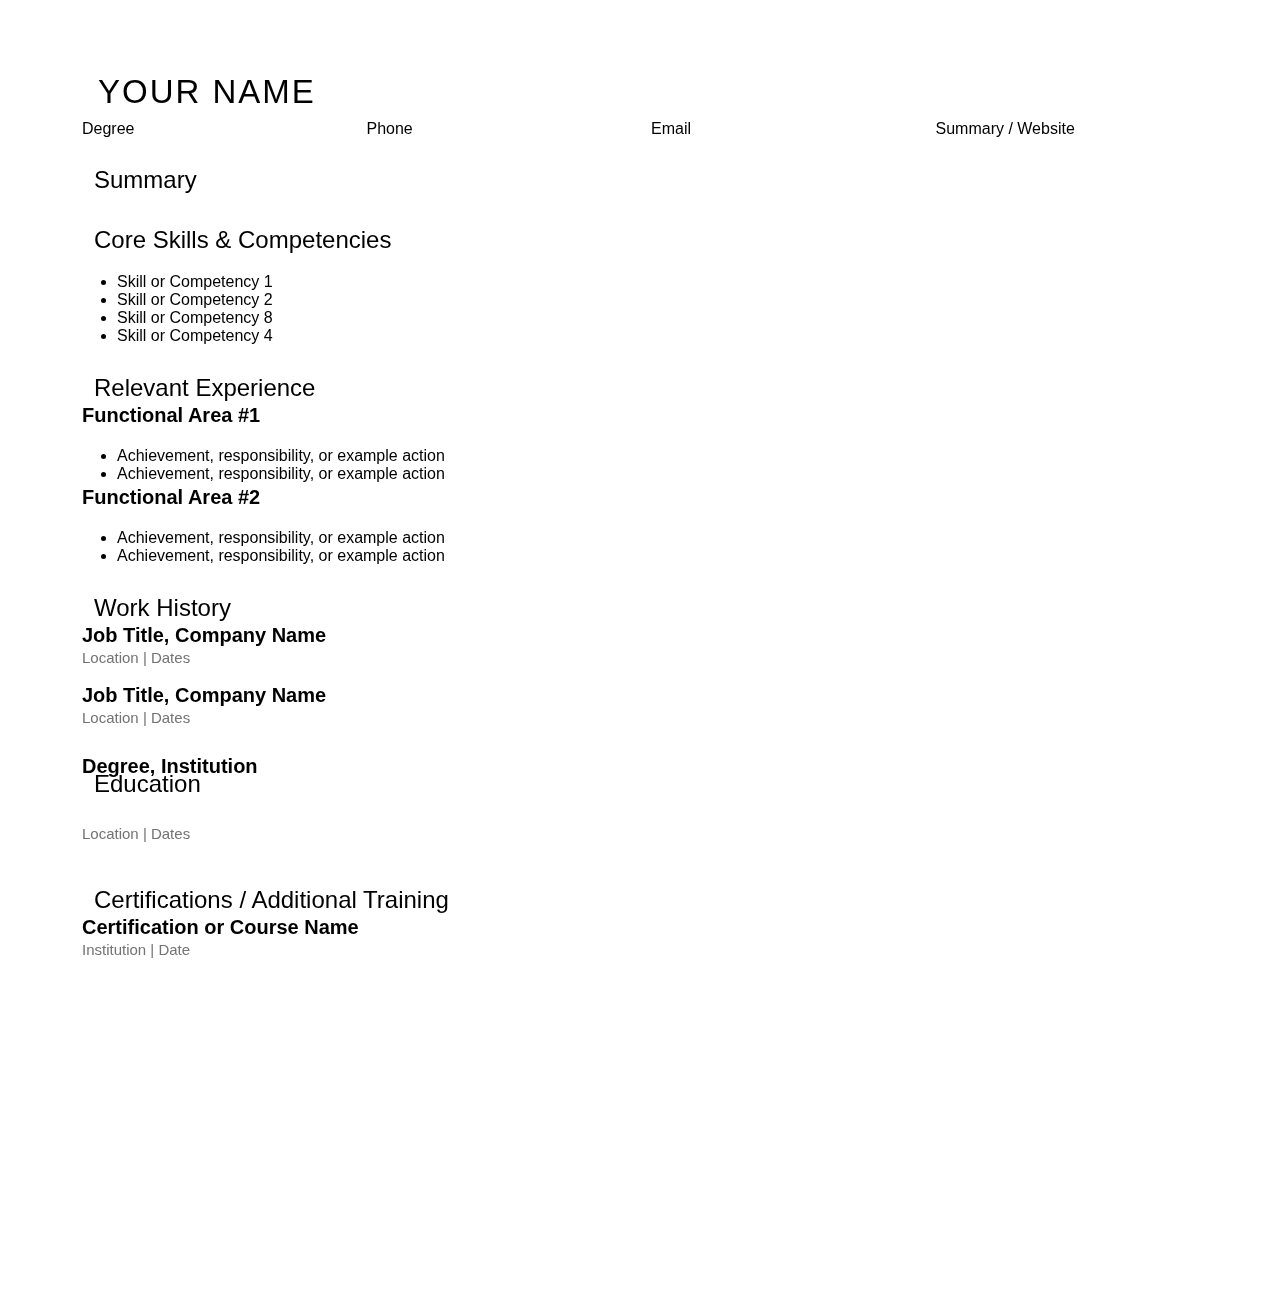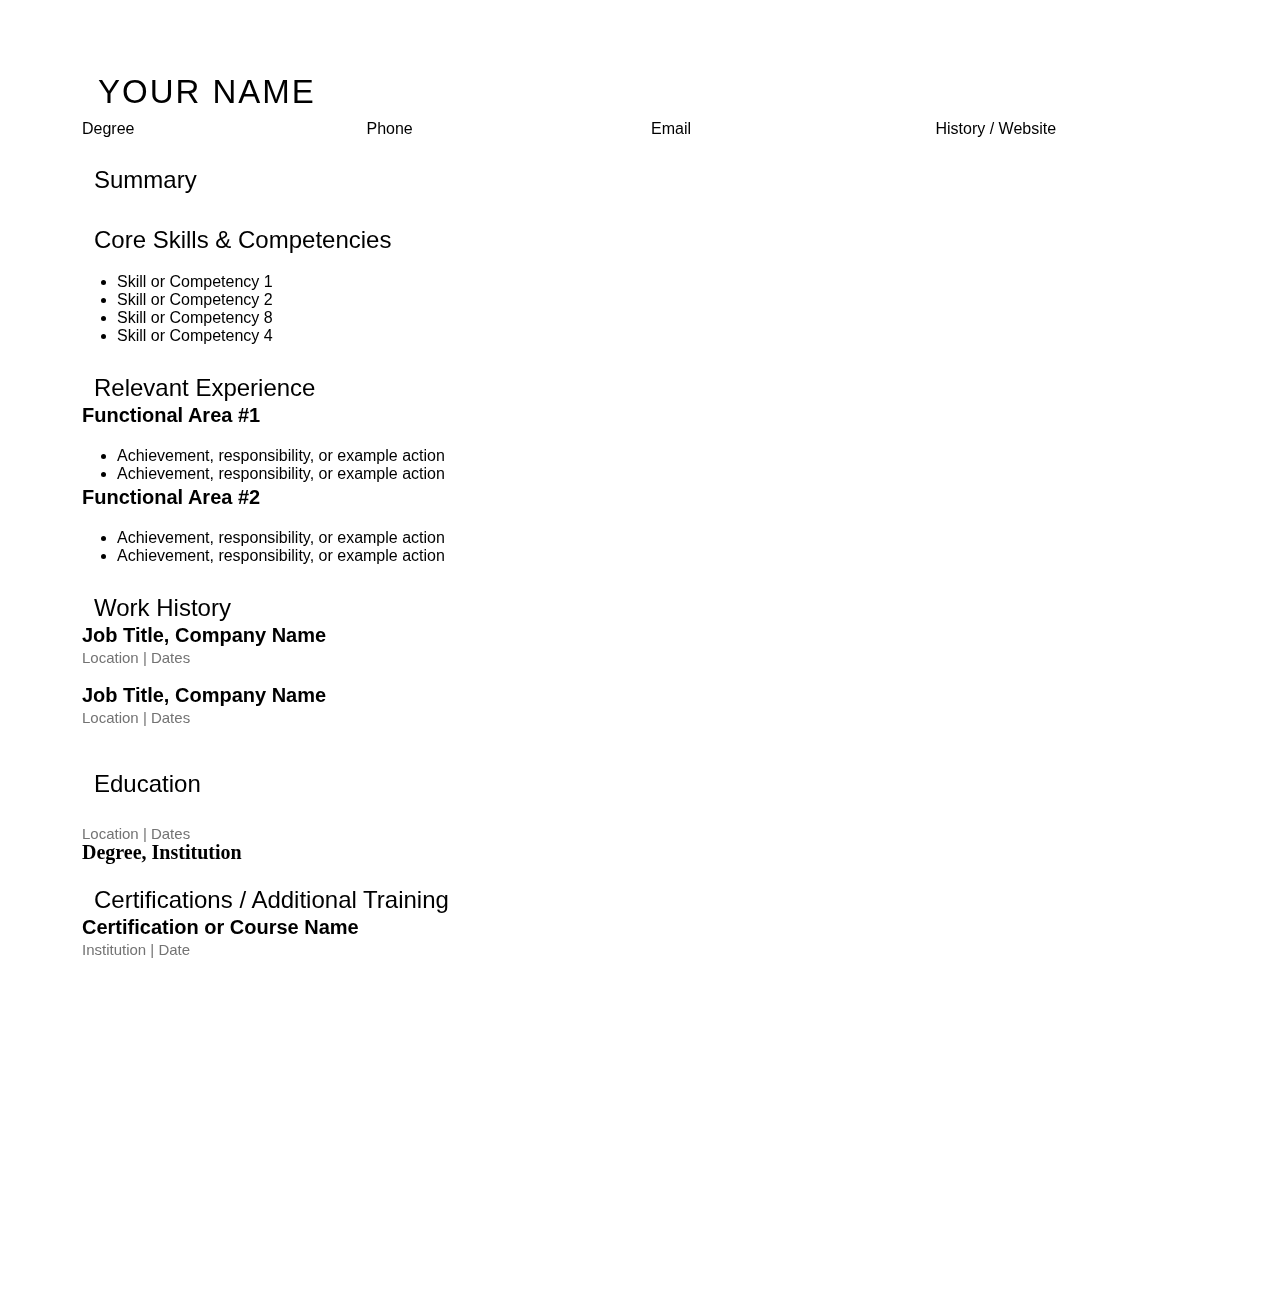--- a/index.html
+++ b/index.html
@@ -89,21 +89,21 @@
 <body>
 
 <div class="page">
 
   <h1 class="name">YOUR NAME</h1>
 
   <div class="contact">
     <span>Degree</span>
     <span>Phone</span>
     <span>Email</span>
-    <span>History / Website</span>
+    <span>Summary / Website</span>
   </div>
 
   <h2 class="h2" style="top:154px;">Summary</h2>
 
   <h2 class="h2" style="top:214px;">Core Skills &amp; Competencies</h2>
   <ul class="list" style="top:258px;">
     <li>Skill or Competency 1</li>
     <li>Skill or Competency 2</li>
     <li>Skill or Competency 8</li>
     <li>Skill or Competency 4</li>
@@ -126,21 +126,21 @@
   <h2 class="h2" style="top:582px;">Work History</h2>
 
   <div class="h3" style="top:625px;">Job Title, Company Name</div>
   <div class="meta" style="top:648px;">Location | Dates</div>
 
   <div class="h3" style="top:685px;">Job Title, Company Name</div>
   <div class="meta" style="top:708px;">Location | Dates</div>
 
   <h2 class="h2" style="top:758px;">Education</h2>
 
-  <div class="h3" style="top:842px;font-family:Liberation Serif, serif;">Degree, Institution</div>
+  <div class="h3" style="top:756px;">Degree, Institution</div>
   <div class="meta" style="top:824px;">Location | Dates</div>
 
   <h2 class="h2" style="top:874px;">Certifications / Additional Training</h2>
 
   <div class="h3" style="top:917px;">Certification or Course Name</div>
   <div class="meta" style="top:940px;">Institution | Date</div>
 
 </div>
 
 </body></html>

